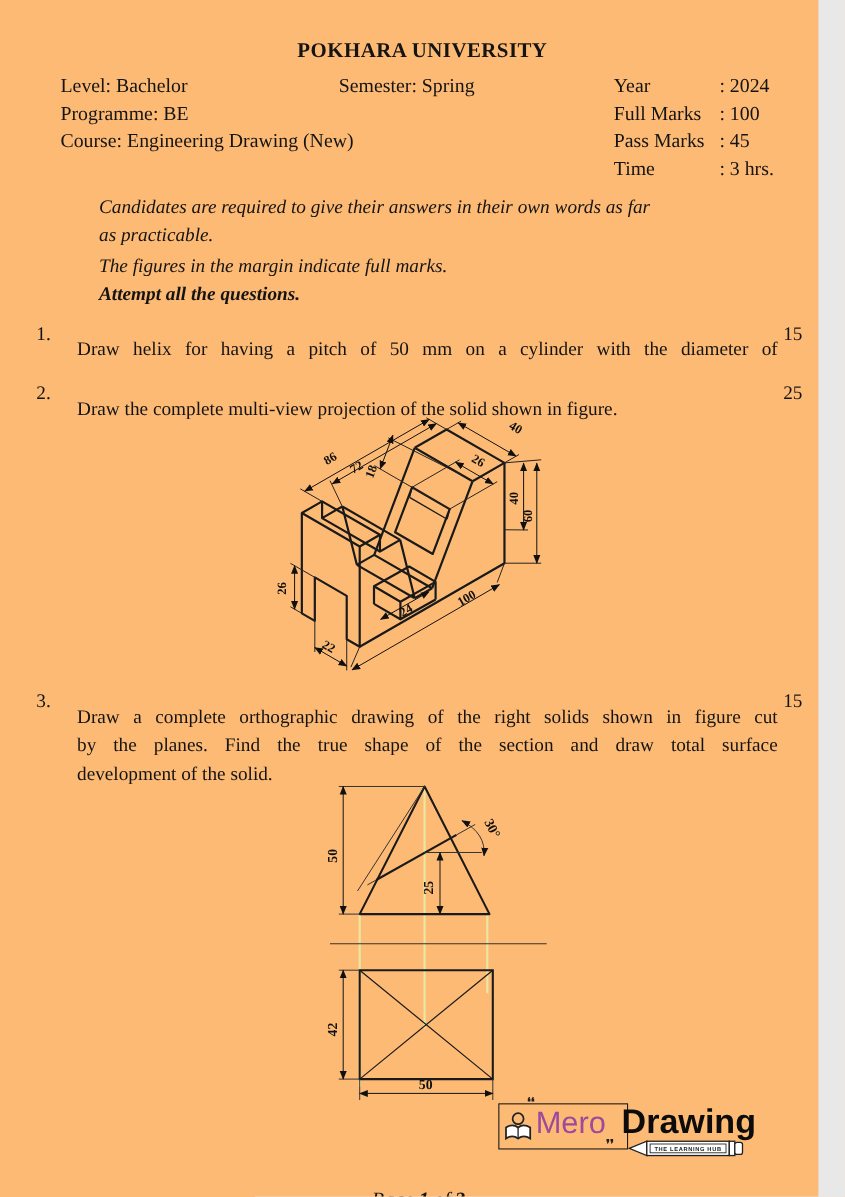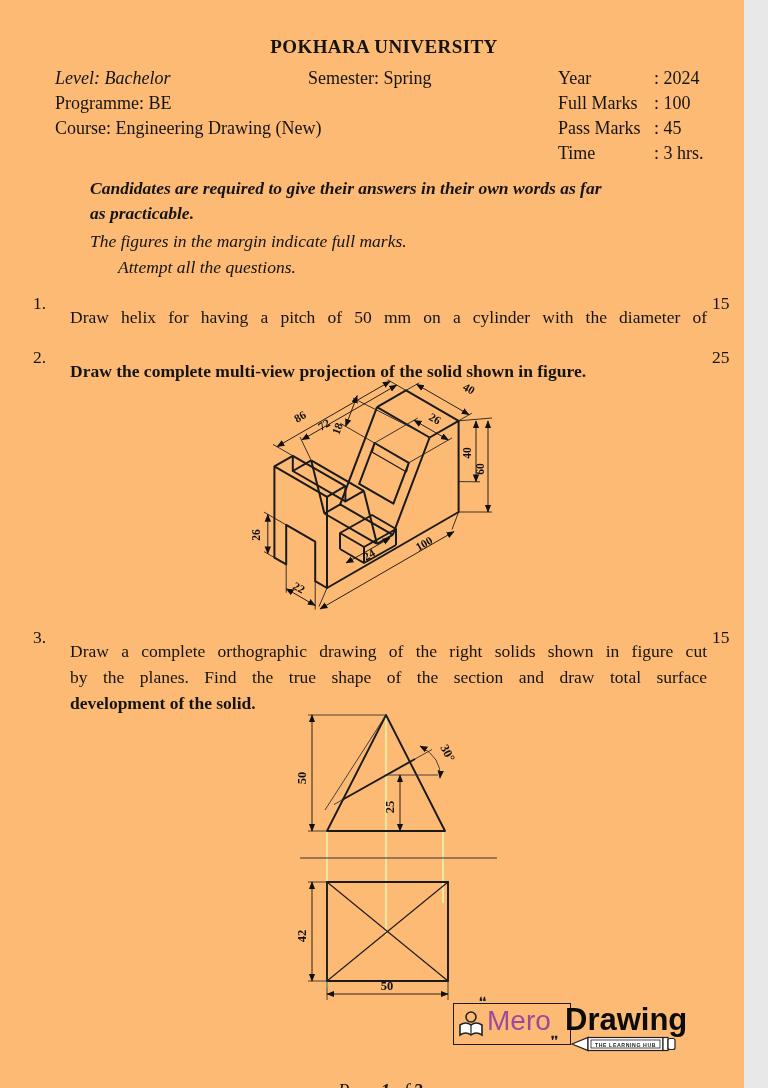--- a/index.html
+++ b/index.html
@@ -3,45 +3,45 @@
 <meta charset="utf-8">
 <style>
   html,body{margin:0;padding:0;background:#e8e8e8;}
   #page{position:relative;width:744px;height:1088px;background:#fdba74;overflow:hidden;
         font-family:"Liberation Serif",serif;color:#141414;}
   .abs{position:absolute;}
   .title{width:768px;text-align:center;font-weight:bold;font-size:19px;letter-spacing:.4px;}
   .info{font-size:18px;white-space:nowrap;}
   .rlabel{display:inline-block;width:96px;}
   .instr{font-style:italic;font-size:17.5px;line-height:25px;width:600px;}
-  .instr.bold{font-weight:normal;margin-left:28px;}
+  .instr.bold{font-weight:bold;}
   .qnum{font-size:17.5px;line-height:26px;}
   .qbody{font-size:17.5px;line-height:26px;width:637px;margin-top:14px;}
   .qmarks{font-size:17.5px;line-height:26px;}
   .jline{display:block;text-align:justify;text-align-last:justify;}
-  .lline{display:block;text-align:left;font-weight:bold;}
+  .lline{display:block;text-align:left;}
   svg text{font-family:"Liberation Serif",serif;font-weight:bold;font-size:11.5px;fill:#101010;text-anchor:middle;}
   svg text.f3{font-size:12.5px;}
   .footer{font-size:18.5px;}
   .logo-box{position:absolute;left:0;top:3px;width:116px;height:40px;border:1.6px solid #1c1c1c;}
   .logo-mero{position:absolute;left:34px;top:5px;font-family:"Liberation Sans",sans-serif;
              font-weight:normal;font-size:28px;}
   .logo-enotes{position:absolute;left:112px;top:2px;font-family:"Liberation Sans",sans-serif;
                font-weight:bold;font-size:31px;color:#0c0c0c;}
   .logo-quote{position:absolute;font-size:11px;font-weight:bold;color:#1c1c1c;
               font-family:"Liberation Sans",sans-serif;}
 </style>
 </head>
 <body>
 
 <div id="page">
 
   <div class="abs title" style="top:36px;left:0;">POKHARA UNIVERSITY</div>
 
-  <div class="abs info" style="top:68px;left:55px;font-style:italic;">Level: Bachelor</div>
+  <div class="abs info" style="top:68px;left:55px;">Level: Bachelor</div>
   <div class="abs info" style="top:68px;left:308px;">Semester: Spring</div>
   <div class="abs info" style="top:93px;left:55px;">Programme: BE</div>
   <div class="abs info" style="top:118px;left:55px;">Course: Engineering Drawing (New)</div>
 
   <div class="abs info" style="top:68px;left:558px;">
     <span class="rlabel">Year</span><span>: 2024</span>
   </div>
   <div class="abs info" style="top:93px;left:558px;">
     <span class="rlabel">Full Marks</span><span>: 100</span>
   </div>

